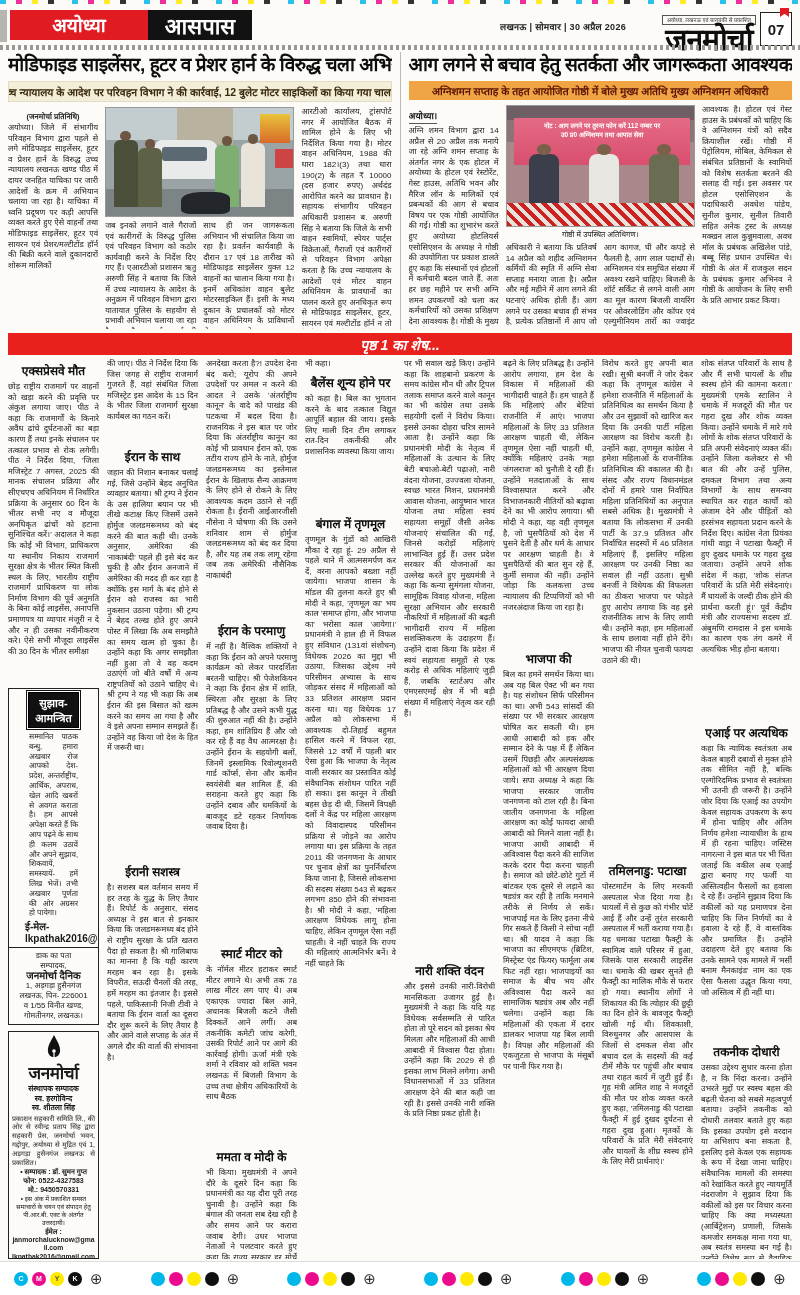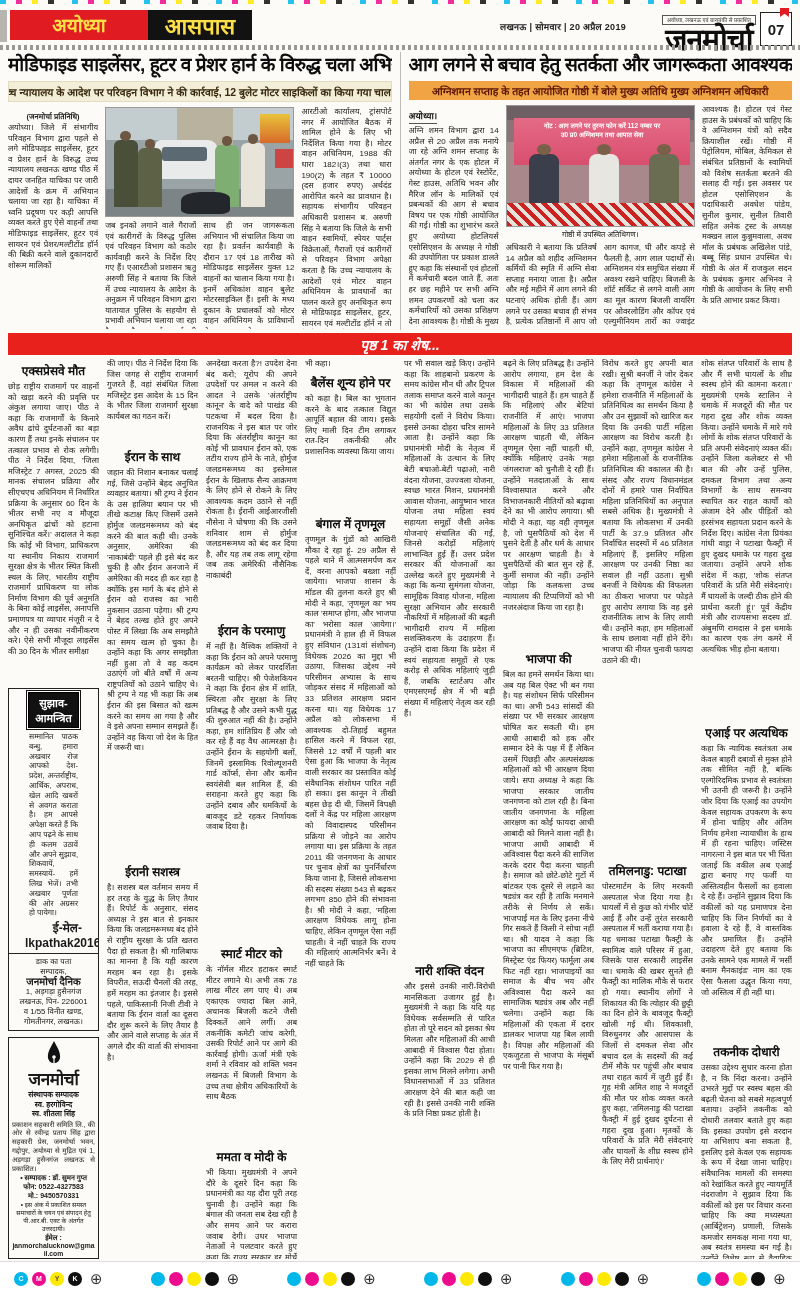--- a/index.html
+++ b/index.html
@@ -19,21 +19,21 @@
     opacity:.85;
   }
   .edge-bar{position:absolute;left:0;top:10px;width:7px;height:32px;background:#b7b5b0;}
   .dash-rule{
     position:absolute;left:0;right:0;top:45px;height:5px;
     background:repeating-linear-gradient(90deg,#9a9894 0 3px,transparent 3px 6px);
   }
   
   .hdr{position:absolute;top:8px;left:0;right:0;height:36px;}
   .tab{position:absolute;top:2px;height:30px;display:flex;align-items:center;justify-content:center;
-       font-weight:bold;color:#fde047;font-size:19px;}
+       font-weight:bold;color:#ffffff;font-size:19px;}
   .tab.red{left:10px;width:138px;background:#e01b22;}
   .tab.black{left:148px;width:104px;background:#121212;font-size:22px;}
   .dateline{position:absolute;top:12px;left:500px;font-size:9px;font-weight:bold;color:#222;letter-spacing:.3px;}
   .masthead{position:absolute;top:0;right:44px;text-align:center;}
   .masthead .tagline{display:inline-block;border:1px solid #555;font-size:5.5px;padding:0 4px;color:#333;margin-bottom:1px;}
   .masthead .mh-name{font-size:30px;font-weight:900;line-height:28px;color:#0d0d0d;letter-spacing:-1px;}
   .pagebox{position:absolute;top:4px;right:8px;width:30px;height:32px;border:1.5px solid #222;background:#fff;
            display:flex;align-items:center;justify-content:center;font-size:15px;font-weight:bold;}
   .pagebox .flag{position:absolute;top:-5px;right:2px;width:9px;height:9px;background:#e01b22;
                  clip-path:polygon(0 0,100% 0,100% 100%,50% 65%,0 100%);}
@@ -90,21 +90,21 @@
         grid-template-columns:repeat(8,1fr);gap:8px;}
   .ccol{display:flex;flex-direction:column;min-width:0;overflow:hidden;}
   .ccol h3{font-size:12px;font-weight:900;text-align:center;margin:3px 0 3px;color:#0d0d0d;white-space:nowrap;overflow:hidden;}
   .seg{overflow:hidden;flex-shrink:0;}
   .fill{flex:1;overflow:hidden;}
   
   .sgbox{border:1.5px solid #222;margin-top:6px;padding:0 16px 3px;flex-shrink:0;overflow:hidden;}
   .sgbox .sgtitle{background:#111;color:#fff;font-size:11px;font-weight:bold;text-align:center;
                   margin:3px;padding:2px 0;border:1px solid #000;outline:1px solid #111;outline-offset:1px;}
   .sgbox .sgbody{font-size:7.6px;line-height:9.8px;padding:1px 4px;text-align:justify;}
-  .sgbox .sgmail{font-size:12px;text-align:right;font-weight:bold;}
+  .sgbox .sgmail{font-size:10px;text-align:left;font-weight:bold;}
   .postal{border:1.5px solid #222;border-top:none;text-align:center;font-size:7.8px;line-height:10px;
           padding:3px 2px;flex-shrink:0;overflow:hidden;}
   .postal .pt-head{font-weight:normal;}
   .postal .pt-paper{font-size:10px;font-weight:900;}
   .imprint{border:1.5px solid #222;margin-top:6px;text-align:center;padding:3px 3px 2px;flex:1;overflow:hidden;}
   .imprint .nib{height:26px;}
   .imprint .ip-name{font-size:17px;font-weight:900;letter-spacing:-.5px;}
   .imprint .ip-found{font-size:7.6px;font-weight:bold;line-height:9.5px;}
   .imprint .ip-body{font-size:7px;line-height:8.8px;text-align:justify;margin-top:2px;}
   .imprint .ip-line{font-size:7px;line-height:9px;font-weight:bold;}
@@ -126,21 +126,21 @@
   <div class="cmyk-strip"></div>
   <div class="edge-bar"></div>
 
   <div class="hdr">
     <div class="tab red">
         <span>अयोध्या</span>
       </div>
     <div class="tab black">
         <span>आसपास</span>
       </div>
-    <div class="dateline">लखनऊ | सोमवार | 20 अप्रैल 2019</div>
+    <div class="dateline">लखनऊ | सोमवार | 30 अप्रैल 2026</div>
     <div class="masthead">
       <div class="tagline">अयोध्या, लखनऊ एवं बाराबंकी से प्रकाशित</div>
       <div class="mh-name">जनमोर्चा</div>
     </div>
     <div class="pagebox">
       <span class="flag"></span>
       <span>07</span>
     </div>
   </div>
   <div class="dash-rule"></div>

